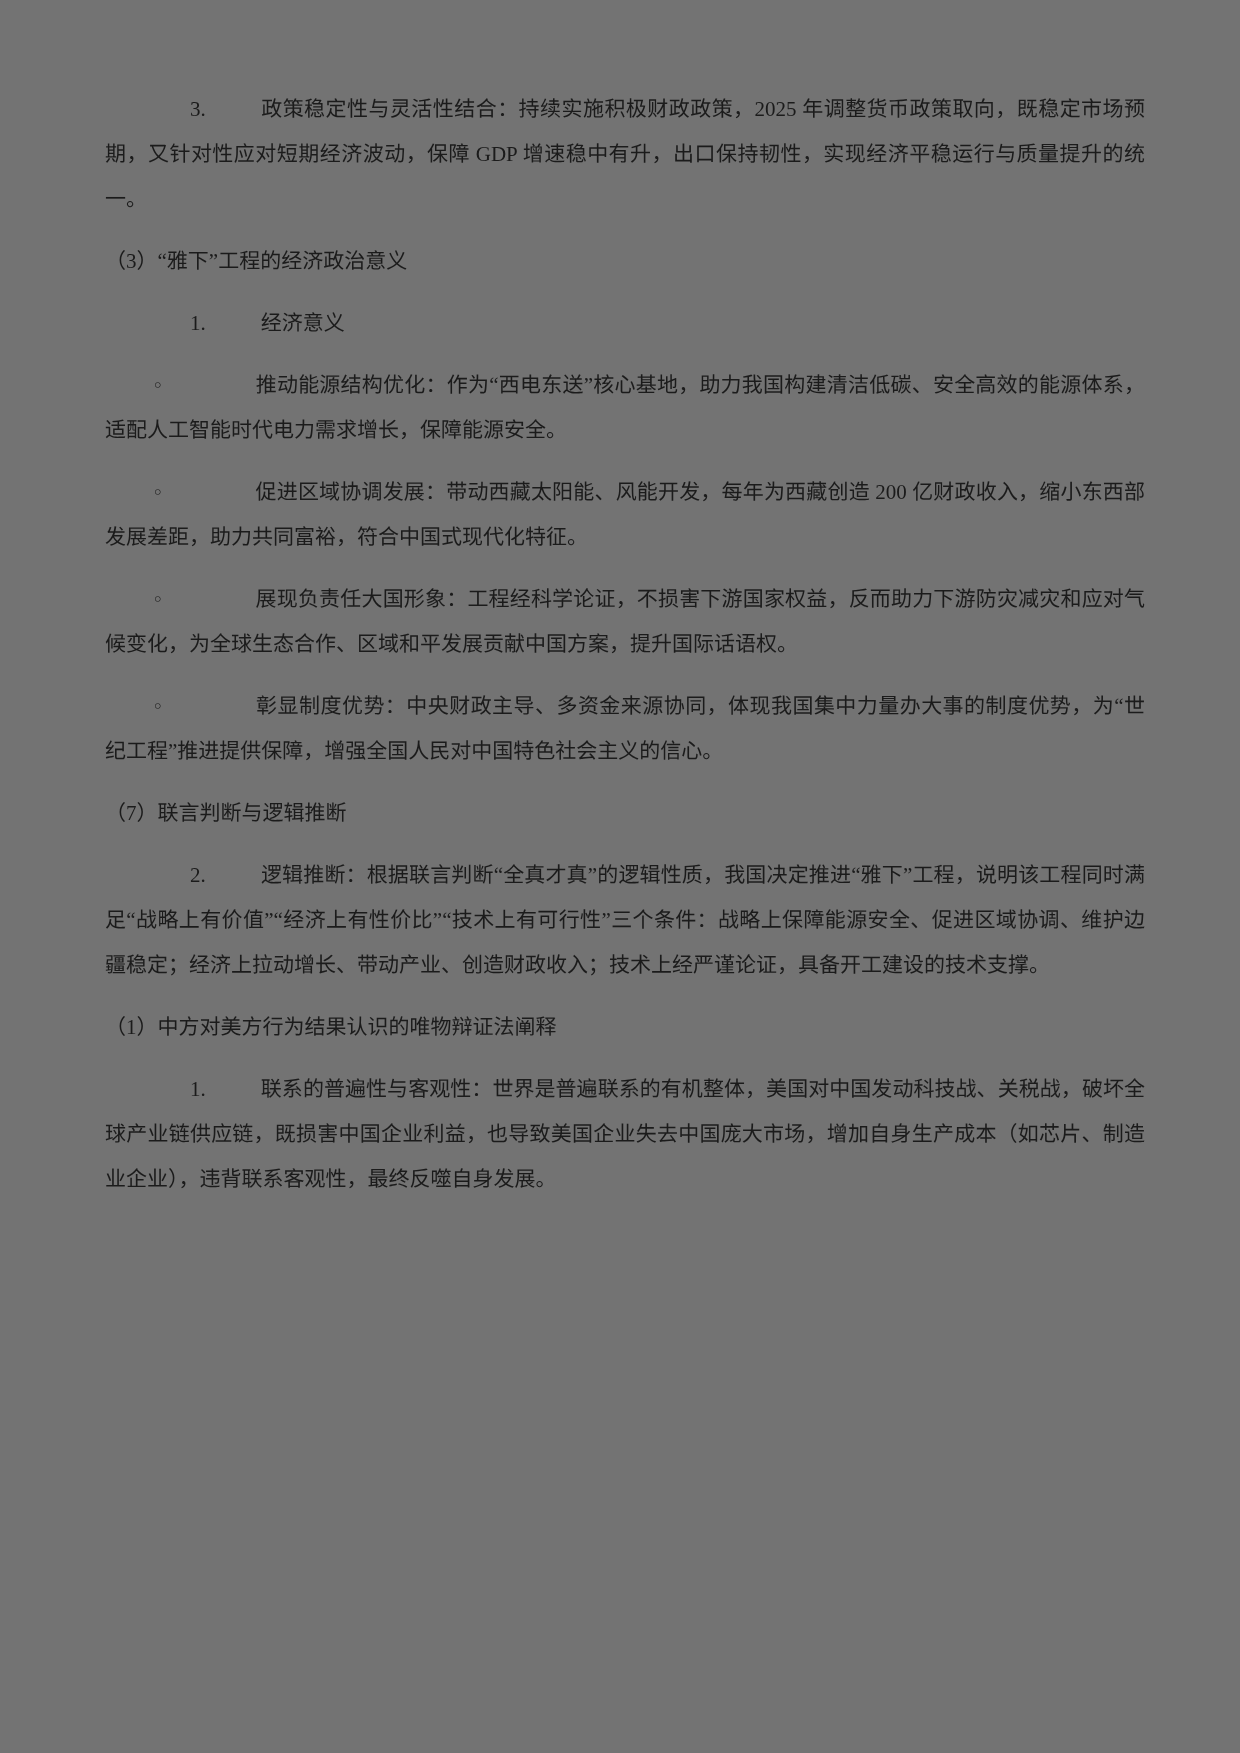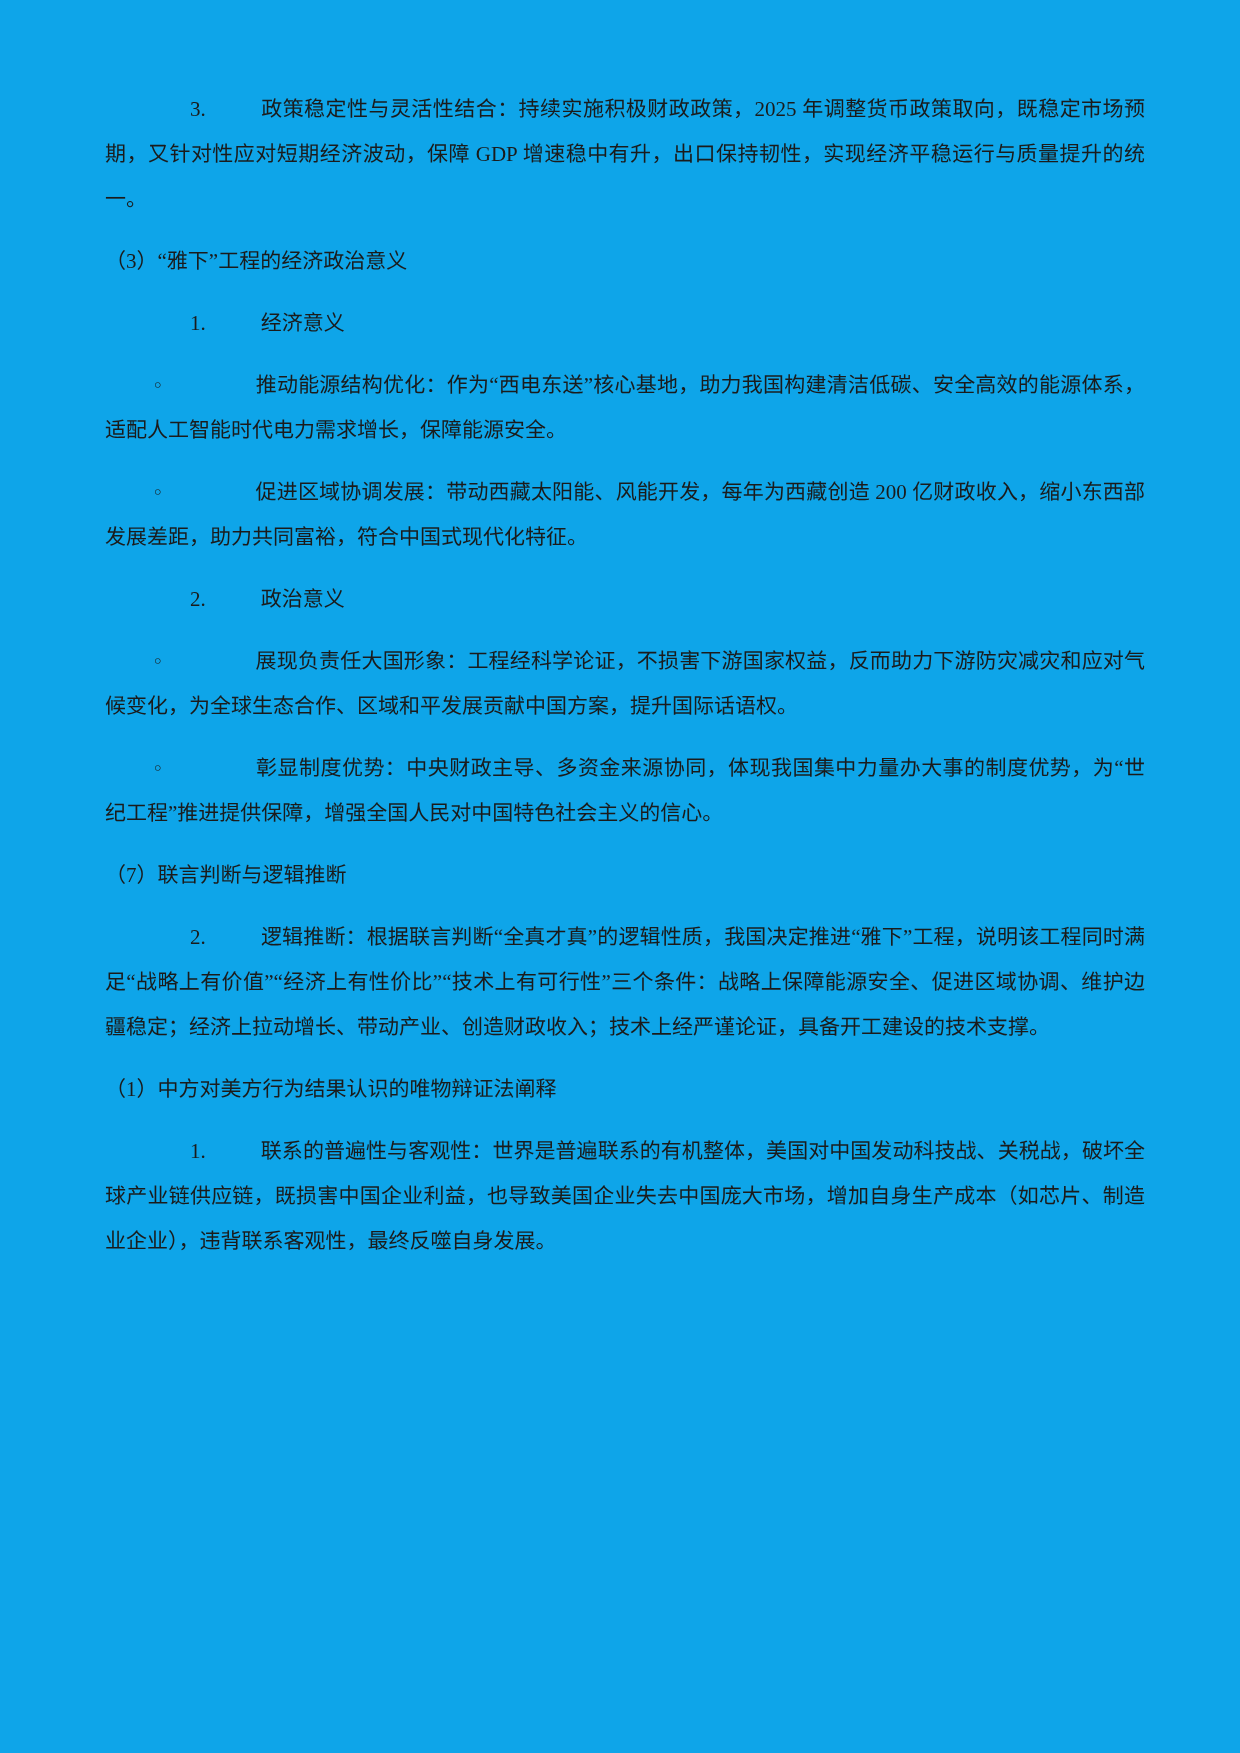--- a/index.html
+++ b/index.html
@@ -15,21 +15,21 @@
     font-family: "Liberation Serif", "DejaVu Serif", serif;
     font-size: 21px;
     color: #1b1b1b;
     -webkit-font-smoothing: none;
   }
   main.page {
     box-sizing: border-box;
     width: 1240px;
     height: 1753px;
     padding: 87px 95px 40px 105px;
-    background: #0ea5e9;
+    background: #737373;
   }
   p.para {
     margin: 0 0 17px 0;
     line-height: 45px;
     text-align: justify;
     text-justify: inter-ideograph;
     word-break: break-all;
   }
   p.para:last-child { margin-bottom: 0; }
 
@@ -59,21 +59,20 @@
 
   <p class="para heading"><span class="text">（3）“雅下”工程的经济政治意义</span></p>
 
   <p class="para numbered"><span class="marker">1.</span><span class="tab"></span><span class="text">经济意义</span></p>
 
   <p class="para bullet"><span class="marker">◦</span><span class="tab"></span><span class="text">推动能源结构优化：作为“西电东送”核心基地，助力我国构建清洁低碳、安全高效的能源体系，适配人工智能时代电力需求增长，保障能源安全。</span></p>
 
   <p class="para bullet"><span class="marker">◦</span><span class="tab"></span><span class="text">促进区域协调发展：带动西藏太阳能、风能开发，每年为西藏创造 200 亿财政收入，缩小东西部发展差距，助力共同富裕，符合中国式现代化特征。</span></p>
 
 
-  <p class="para numbered"><span class="marker">2.</span><span class="tab"></span><span class="text">政治意义</span></p>
 
 
   <p class="para bullet"><span class="marker">◦</span><span class="tab"></span><span class="text">展现负责任大国形象：工程经科学论证，不损害下游国家权益，反而助力下游防灾减灾和应对气候变化，为全球生态合作、区域和平发展贡献中国方案，提升国际话语权。</span></p>
 
   <p class="para bullet"><span class="marker">◦</span><span class="tab"></span><span class="text">彰显制度优势：中央财政主导、多资金来源协同，体现我国集中力量办大事的制度优势，为“世纪工程”推进提供保障，增强全国人民对中国特色社会主义的信心。</span></p>
 
   <p class="para heading"><span class="text">（7）联言判断与逻辑推断</span></p>
 
 
   <p class="para numbered"><span class="marker">2.</span><span class="tab"></span><span class="text">逻辑推断：根据联言判断“全真才真”的逻辑性质，我国决定推进“雅下”工程，说明该工程同时满足“战略上有价值”“经济上有性价比”“技术上有可行性”三个条件：战略上保障能源安全、促进区域协调、维护边疆稳定；经济上拉动增长、带动产业、创造财政收入；技术上经严谨论证，具备开工建设的技术支撑。</span></p>

